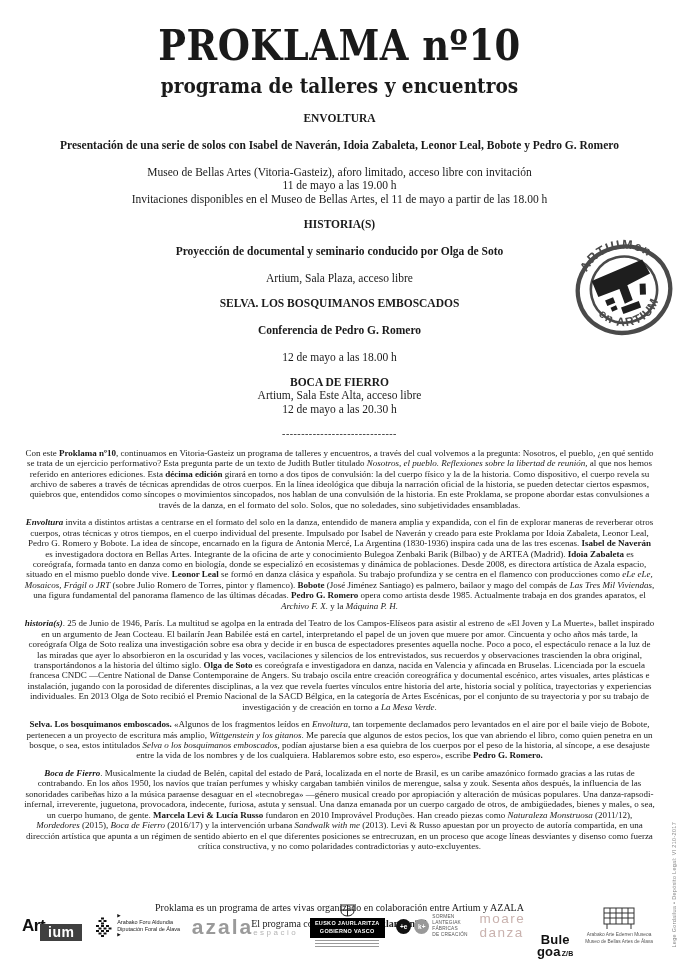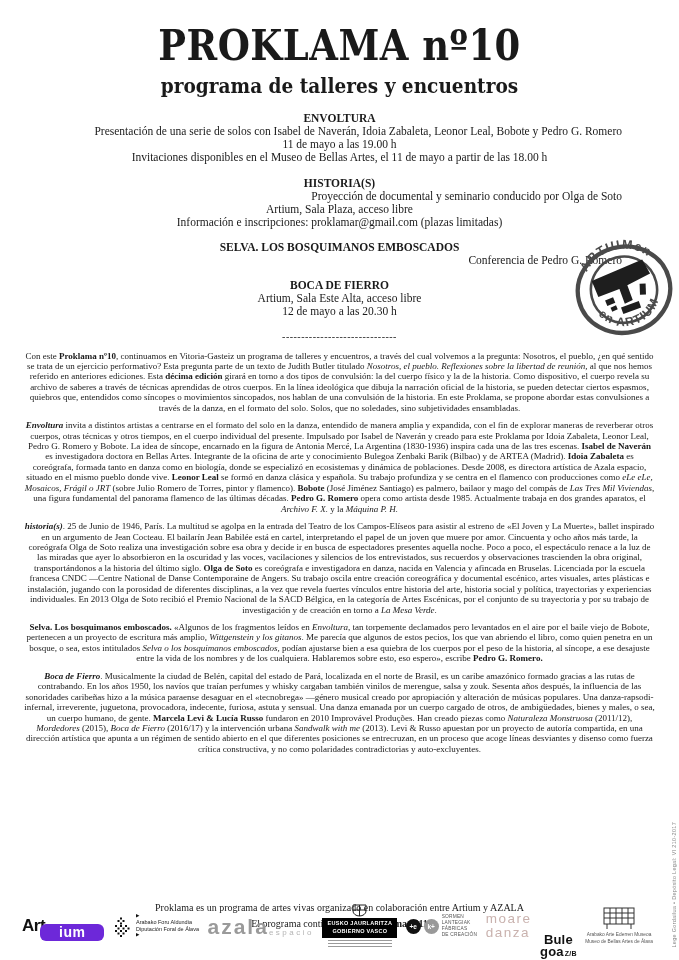--- a/index.html
+++ b/index.html
@@ -14,21 +14,21 @@
     letter-spacing:0.5px;white-space:nowrap;
   }
   .subtitle{
     font-family:"DejaVu Serif",serif;font-weight:bold;font-size:19.5px;text-align:center;
     margin-top:7px;transform:scaleX(0.95);transform-origin:center;
   }
   
   .events{font-size:11.5px;line-height:1.14;text-align:center;padding:0 26px;margin-top:14px;}
   .event{margin-bottom:12px;}
   .ev-h{font-weight:bold;}
-  .ev-s{font-weight:normal;max-width:565px;margin:0 auto;text-align:right;}
+  .ev-s{font-weight:bold;max-width:565px;margin:14px auto;}
   .separator{text-align:center;font-size:10px;letter-spacing:0.5px;margin:9px 0 9px;color:#222;}
   
   .paragraphs{font-size:9px;line-height:1.16;text-align:center;padding:0 24px;}
   .paragraphs p{margin:0 0 7px;}
   .seg-n{font-style:normal;font-weight:normal;}
   .seg-b{font-weight:bold;}
   .seg-i{font-style:italic;}
   .seg-bi{font-weight:bold;font-style:italic;}
   
   .footer-note{position:absolute;left:0;right:0;top:900px;text-align:center;font-size:10px;line-height:1.55;}
@@ -44,21 +44,21 @@
   
   .logos{
     position:absolute;left:22px;right:26px;top:898px;height:56px;
     display:flex;align-items:center;justify-content:space-between;gap:6px;
     font-family:"Liberation Sans",sans-serif;
   }
   .logo{display:flex;align-items:center;}
   
   .artium{font-weight:bold;align-items:flex-start;}
   .art-top{font-size:17px;letter-spacing:-0.5px;color:#111;}
-  .art-box{background:#6d28d9;color:#fff;font-size:14px;padding:0 19px 1px;margin-left:-5px;position:relative;top:8px;letter-spacing:0.5px;border-radius:6px;}
+  .art-box{background:#404040;color:#fff;font-size:14px;padding:0 8px 1px;margin-left:-5px;position:relative;top:8px;letter-spacing:0.5px;}
   
   .diputacion{gap:6px;}
   .tree-wrap{width:17px;height:19px;position:relative;}
   .tree-dot{position:absolute;left:2px;top:8px;width:2.5px;height:2.5px;background:#111;
     box-shadow:5px 0 #111,10px 0 #111,2.5px 2.5px #111,7.5px 2.5px #111,0 5px #111,5px 5px #111,
     10px 5px #111,2.5px 7.5px #111,7.5px 7.5px #111,12.5px 2.5px #111,5px -2.5px #111,
     7.5px -5px #111,2.5px -5px #111,5px -7.5px #111,5px 10px #111;}
   .dfa-text{font-size:5.5px;line-height:1.35;color:#222;}
   .dfa-arrow{font-size:4.5px;line-height:1.1;color:#111;}
   
@@ -94,32 +94,33 @@
 
 <div class="page">
 
   <h1 class="title">PROKLAMA nº10</h1>
   <div class="subtitle">programa de talleres y encuentros</div>
 
   <section class="events">
     <div class="event">
       <div class="ev-h">ENVOLTURA</div>
       <div class="ev-s">Presentación de una serie de solos con Isabel de Naverán, Idoia Zabaleta, Leonor Leal, Bobote y Pedro G. Romero</div>
+      <div class="ev-l">Museo de Bellas Artes (Vitoria-Gasteiz), aforo limitado, acceso libre con invitación</div>
       <div class="ev-l">11 de mayo a las 19.00 h</div>
       <div class="ev-l">Invitaciones disponibles en el Museo de Bellas Artes, el 11 de mayo a partir de las 18.00 h</div>
     </div>
     <div class="event">
       <div class="ev-h">HISTORIA(S)</div>
       <div class="ev-s">Proyección de documental y seminario conducido por Olga de Soto</div>
       <div class="ev-l">Artium, Sala Plaza, acceso libre</div>
-      <div class="ev-l">Información e inscripciones: proklamar@gmail.com (plazas limitadas)</div>
     </div>
     <div class="event">
       <div class="ev-h">SELVA. LOS BOSQUIMANOS EMBOSCADOS</div>
       <div class="ev-s">Conferencia de Pedro G. Romero</div>
+      <div class="ev-l">12 de mayo a las 18.00 h</div>
     </div>
     <div class="event">
       <div class="ev-h">BOCA DE FIERRO</div>
       <div class="ev-l">Artium, Sala Este Alta, acceso libre</div>
       <div class="ev-l">12 de mayo a las 20.30 h</div>
     </div>
   </section>
 
   <div class="separator">------------------------------</div>
 

